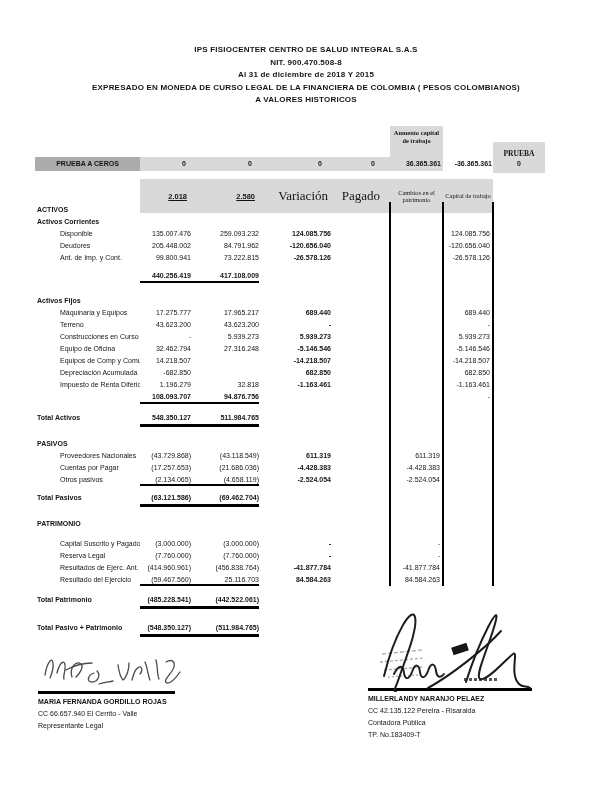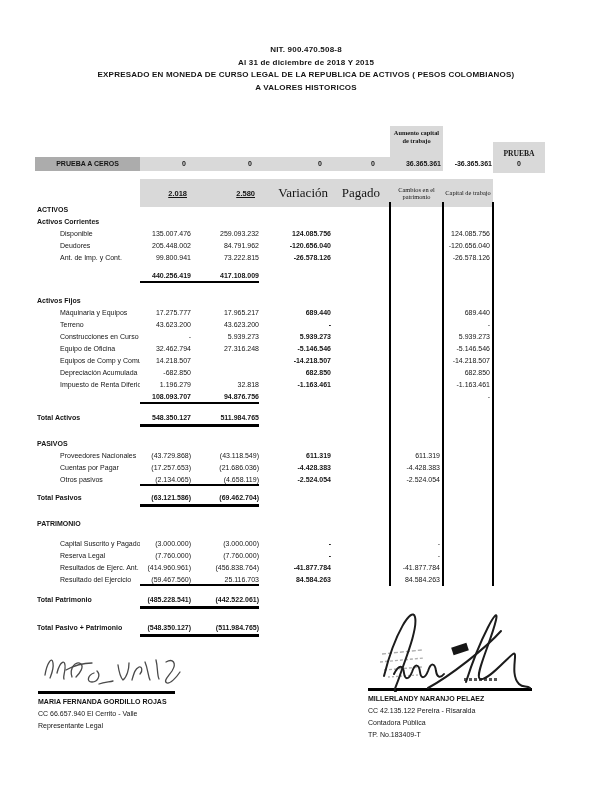--- a/index.html
+++ b/index.html
@@ -27,21 +27,21 @@
   }
   
   .prueba-row{position:absolute;left:35px;top:157px;width:510px;height:14px;font-size:7px;font-weight:bold;line-height:14px;}
   .prueba-row>div{white-space:nowrap;}
   .p-label{background:#acacac;text-align:center;}
   .p-grey{background:#d9d9d9;}
   .p-2018{padding-right:5px;}.p-2017{padding-right:7px;}.p-var{padding-right:9px;}.p-aj{padding-right:15px;}
   .p-cam{padding-right:2px;}.p-cap{background:#ffffff;padding-right:1px;}
   .p-fin{text-align:center;}
   
-  .cols-row{position:absolute;left:35px;top:179px;width:510px;height:28px;}
+  .cols-row{position:absolute;left:35px;top:179px;width:510px;height:34px;}
   .cols-row>div{background:#d9d9d9;display:flex;align-items:center;box-sizing:border-box;}
   .cols-row .blank{background:transparent;}
   .h-year{font-size:7.5px;font-weight:bold;text-decoration:underline;justify-content:flex-end;padding-right:4px;}
   .h-serif{font-family:"Liberation Serif",serif;font-size:13px;justify-content:flex-end;}
   .h-var{padding-right:3px;}
   .h-aj{padding-right:10px;}
   .h-two{font-family:"Liberation Serif",serif;font-size:6.4px;line-height:7.2px;text-align:center;justify-content:center;}
   
   .tbody{position:absolute;left:35px;top:204px;width:510px;}
   .trow{height:12px;line-height:12px;font-size:7px;}
@@ -69,23 +69,24 @@
   .sig-line{font-size:7px;line-height:12px;}
   .sig-scribble-left{position:absolute;left:0;top:-4px;}
   .stamp-wrap{position:relative;width:168px;height:92px;}
 </style>
 </head>
 <body>
 
 <div class="page">
 
   <div class="title-block">
+    <div>IPS FISIOCENTER CENTRO DE SALUD INTEGRAL S.A.S</div>
     <div>NIT. 900.470.508-8</div>
     <div>Al 31 de diciembre de 2018 Y 2015</div>
-    <div>EXPRESADO EN MONEDA DE CURSO LEGAL DE LA REPUBLICA DE ACTIVOS ( PESOS COLOMBIANOS)</div>
+    <div>EXPRESADO EN MONEDA DE CURSO LEGAL DE LA FINANCIERA DE COLOMBIA ( PESOS COLOMBIANOS)</div>
     <div>A VALORES HISTORICOS</div>
   </div>
 
   <div class="aumento-box">Aumento capital de trabajo</div>
   <div class="final-box">PRUEBA FINAL</div>
 
   <div class="prueba-row grid">
     <div class="p-label">PRUEBA A CEROS</div>
     <div class="p-grey p-2018 n">0</div>
     <div class="p-grey p-2017 n">0</div>

